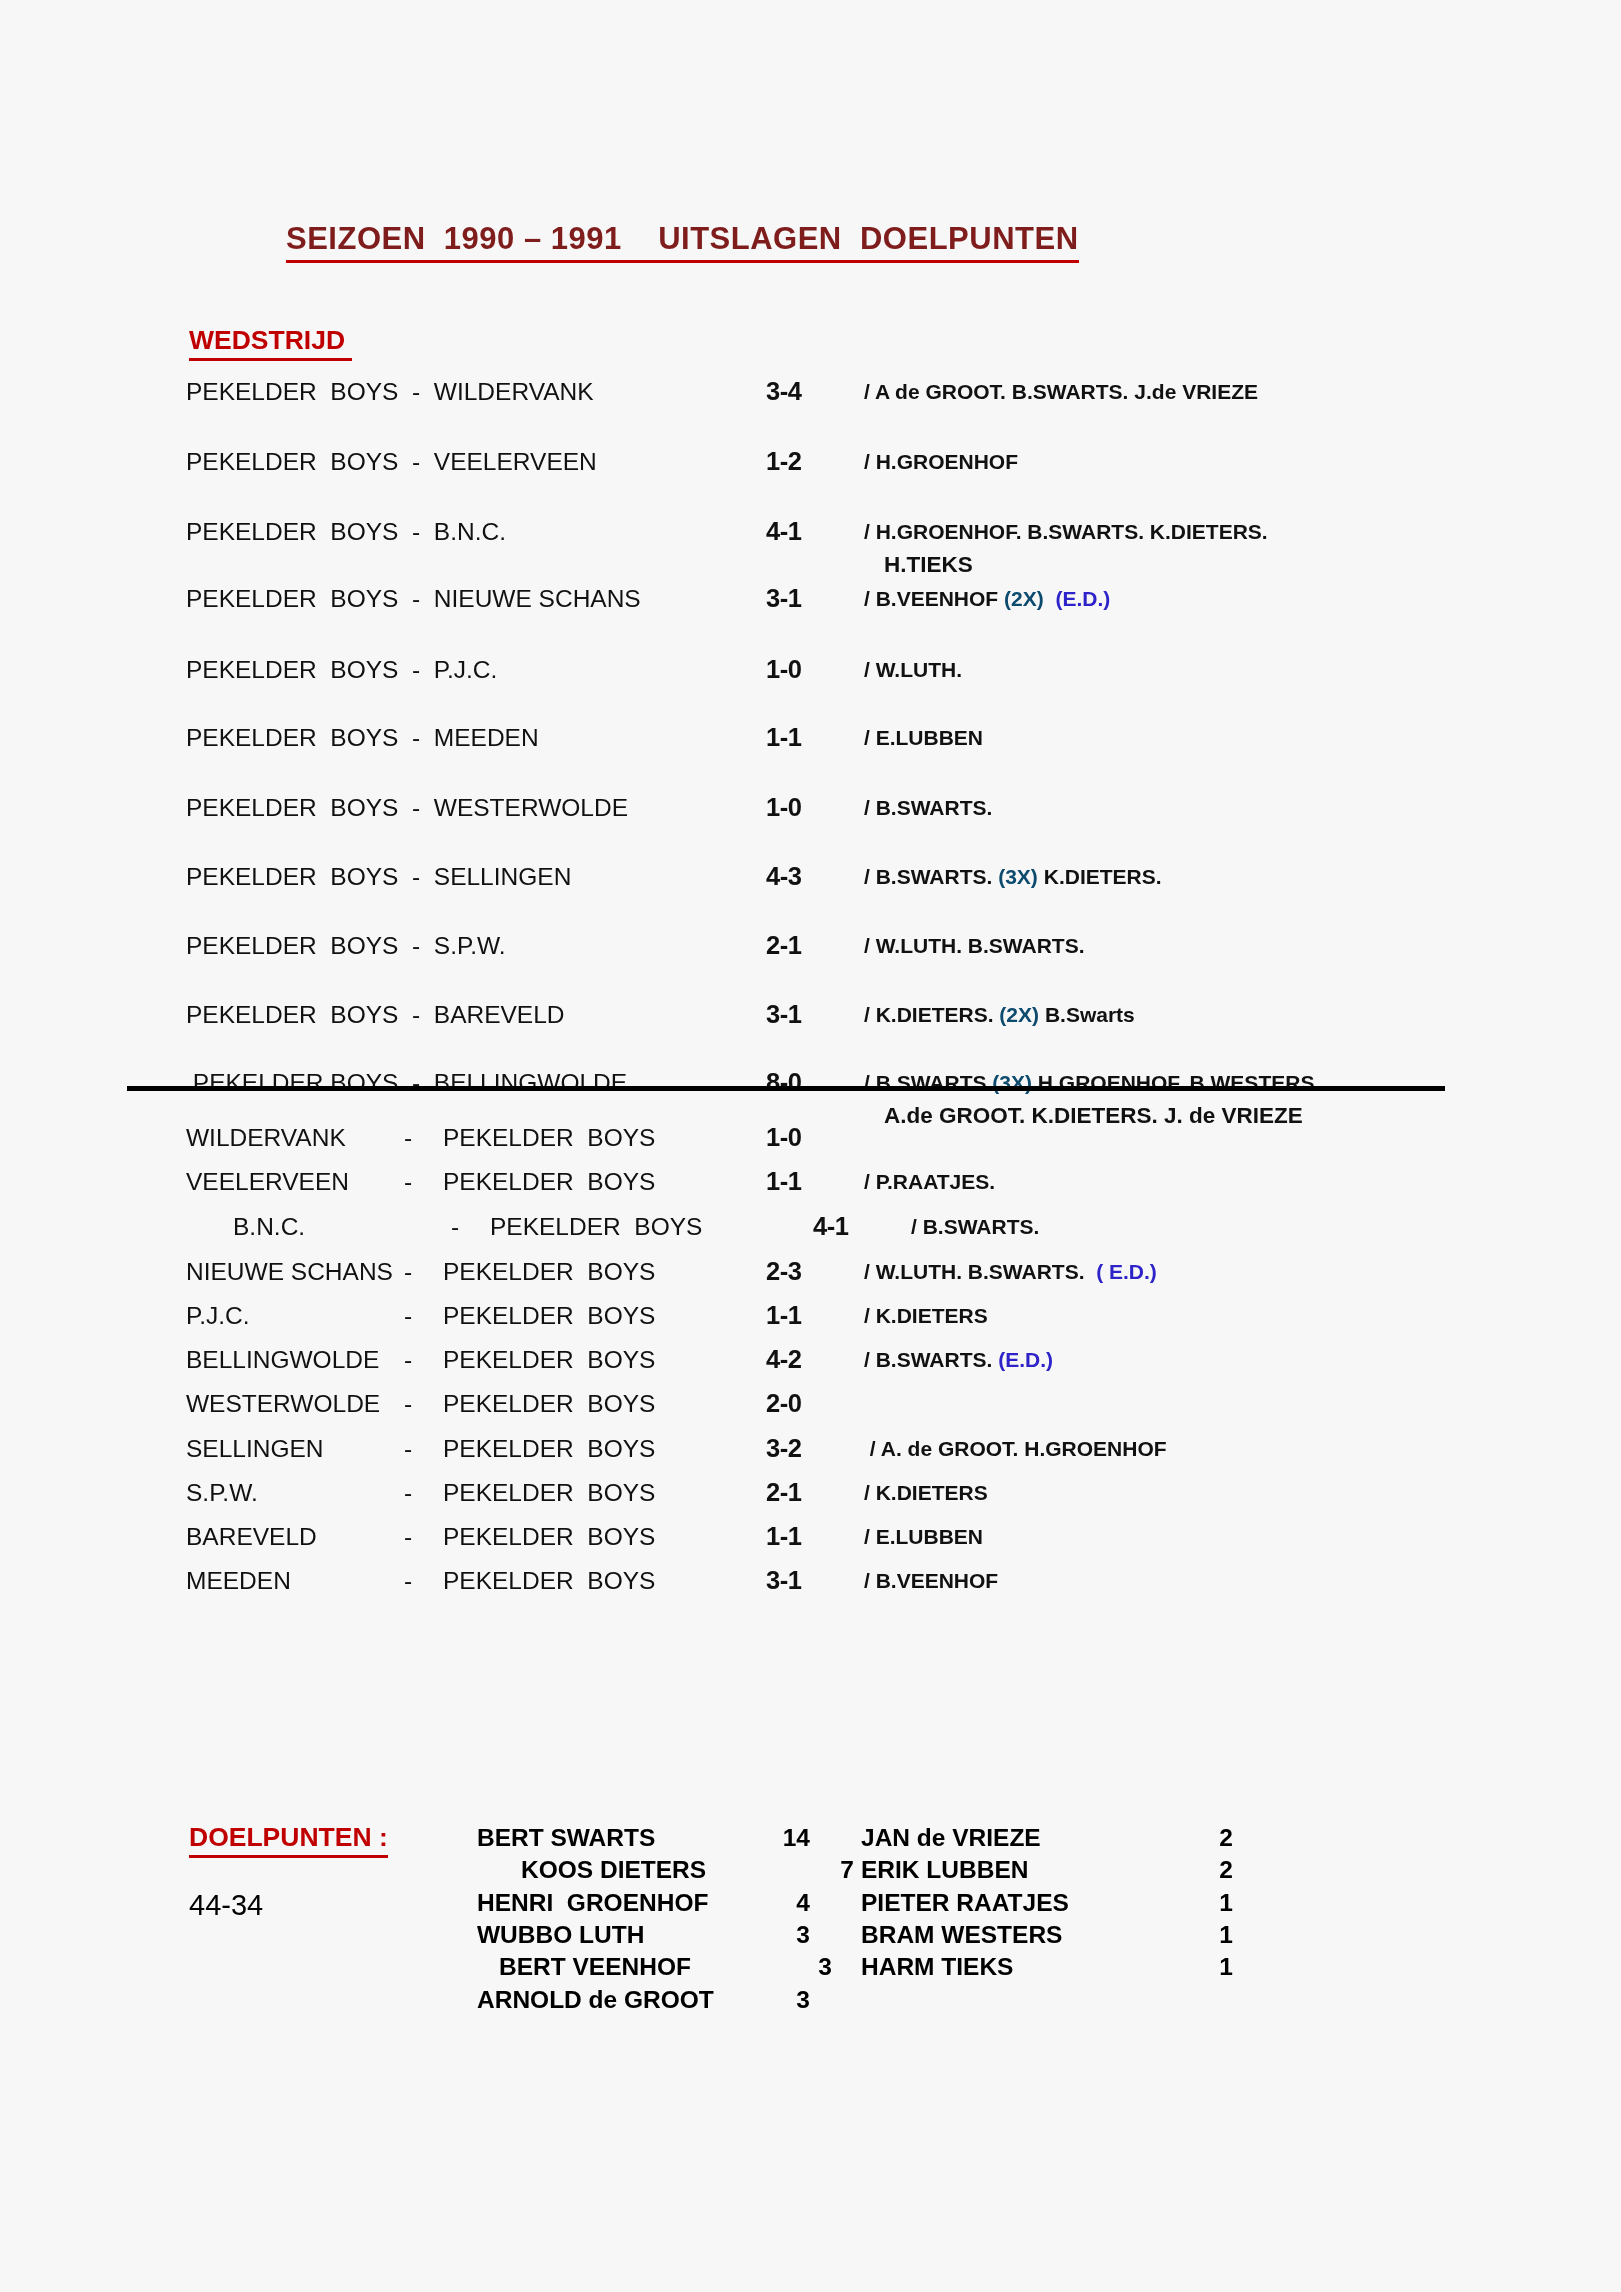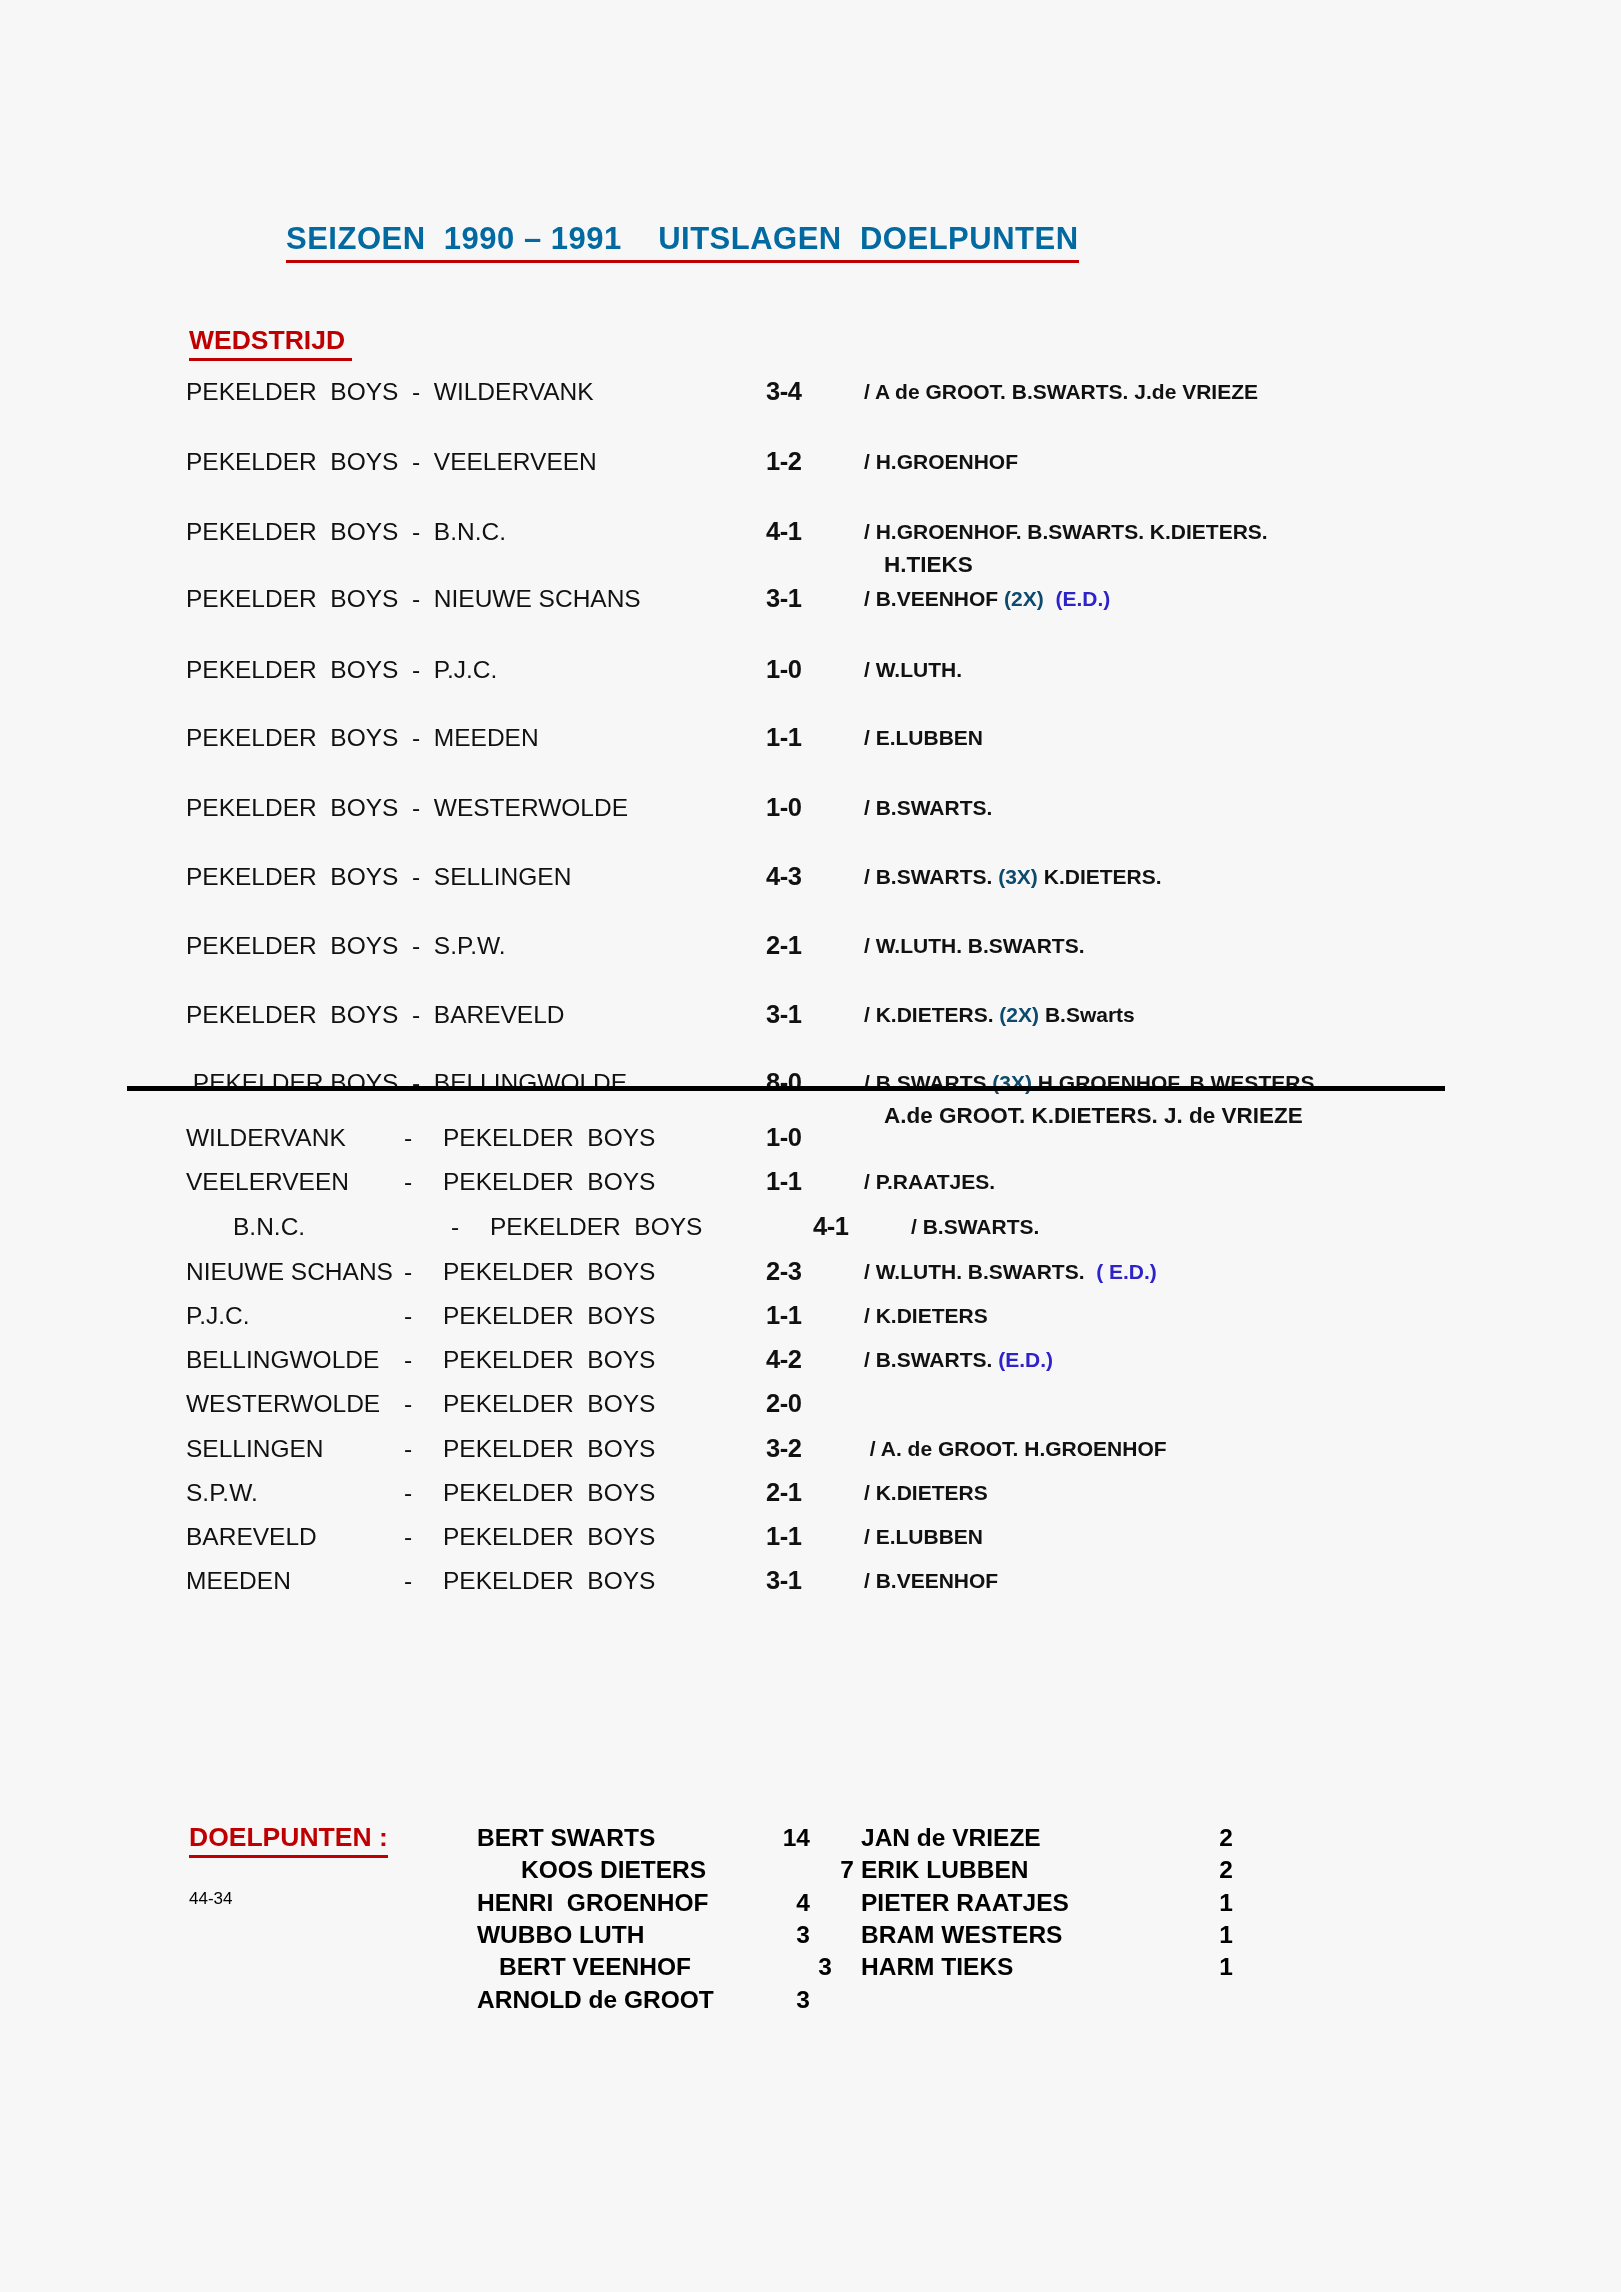--- a/index.html
+++ b/index.html
@@ -22,21 +22,21 @@
     height: 2293px;
   }
 
   
   .doc-title {
     position: absolute;
     left: 286px;
     top: 223px;
     font-size: 31px;
     font-weight: bold;
-    color: #0369a1;
+    color: #7f1d1d;
     letter-spacing: 0.5px;
     white-space: pre;
     border-bottom: 3.9px solid #C00000;
     padding-bottom: 4.9px;
     line-height: 1.05;
   }
   .section-heading {
     position: absolute;
     font-size: 26.5px;
     font-weight: bold;
@@ -98,21 +98,21 @@
     width: 1318px;
     height: 4.9px;
     background: #000;
   }
 
   
   .goal-total {
     position: absolute;
     left: 189px;
     top: 1889px;
-    font-size: 17px;
+    font-size: 29px;
     white-space: pre;
   }
   .scorer-line {
     position: absolute;
     height: 32px;
     font-size: 24.5px;
     font-weight: bold;
     white-space: pre;
     line-height: 32px;
   }

